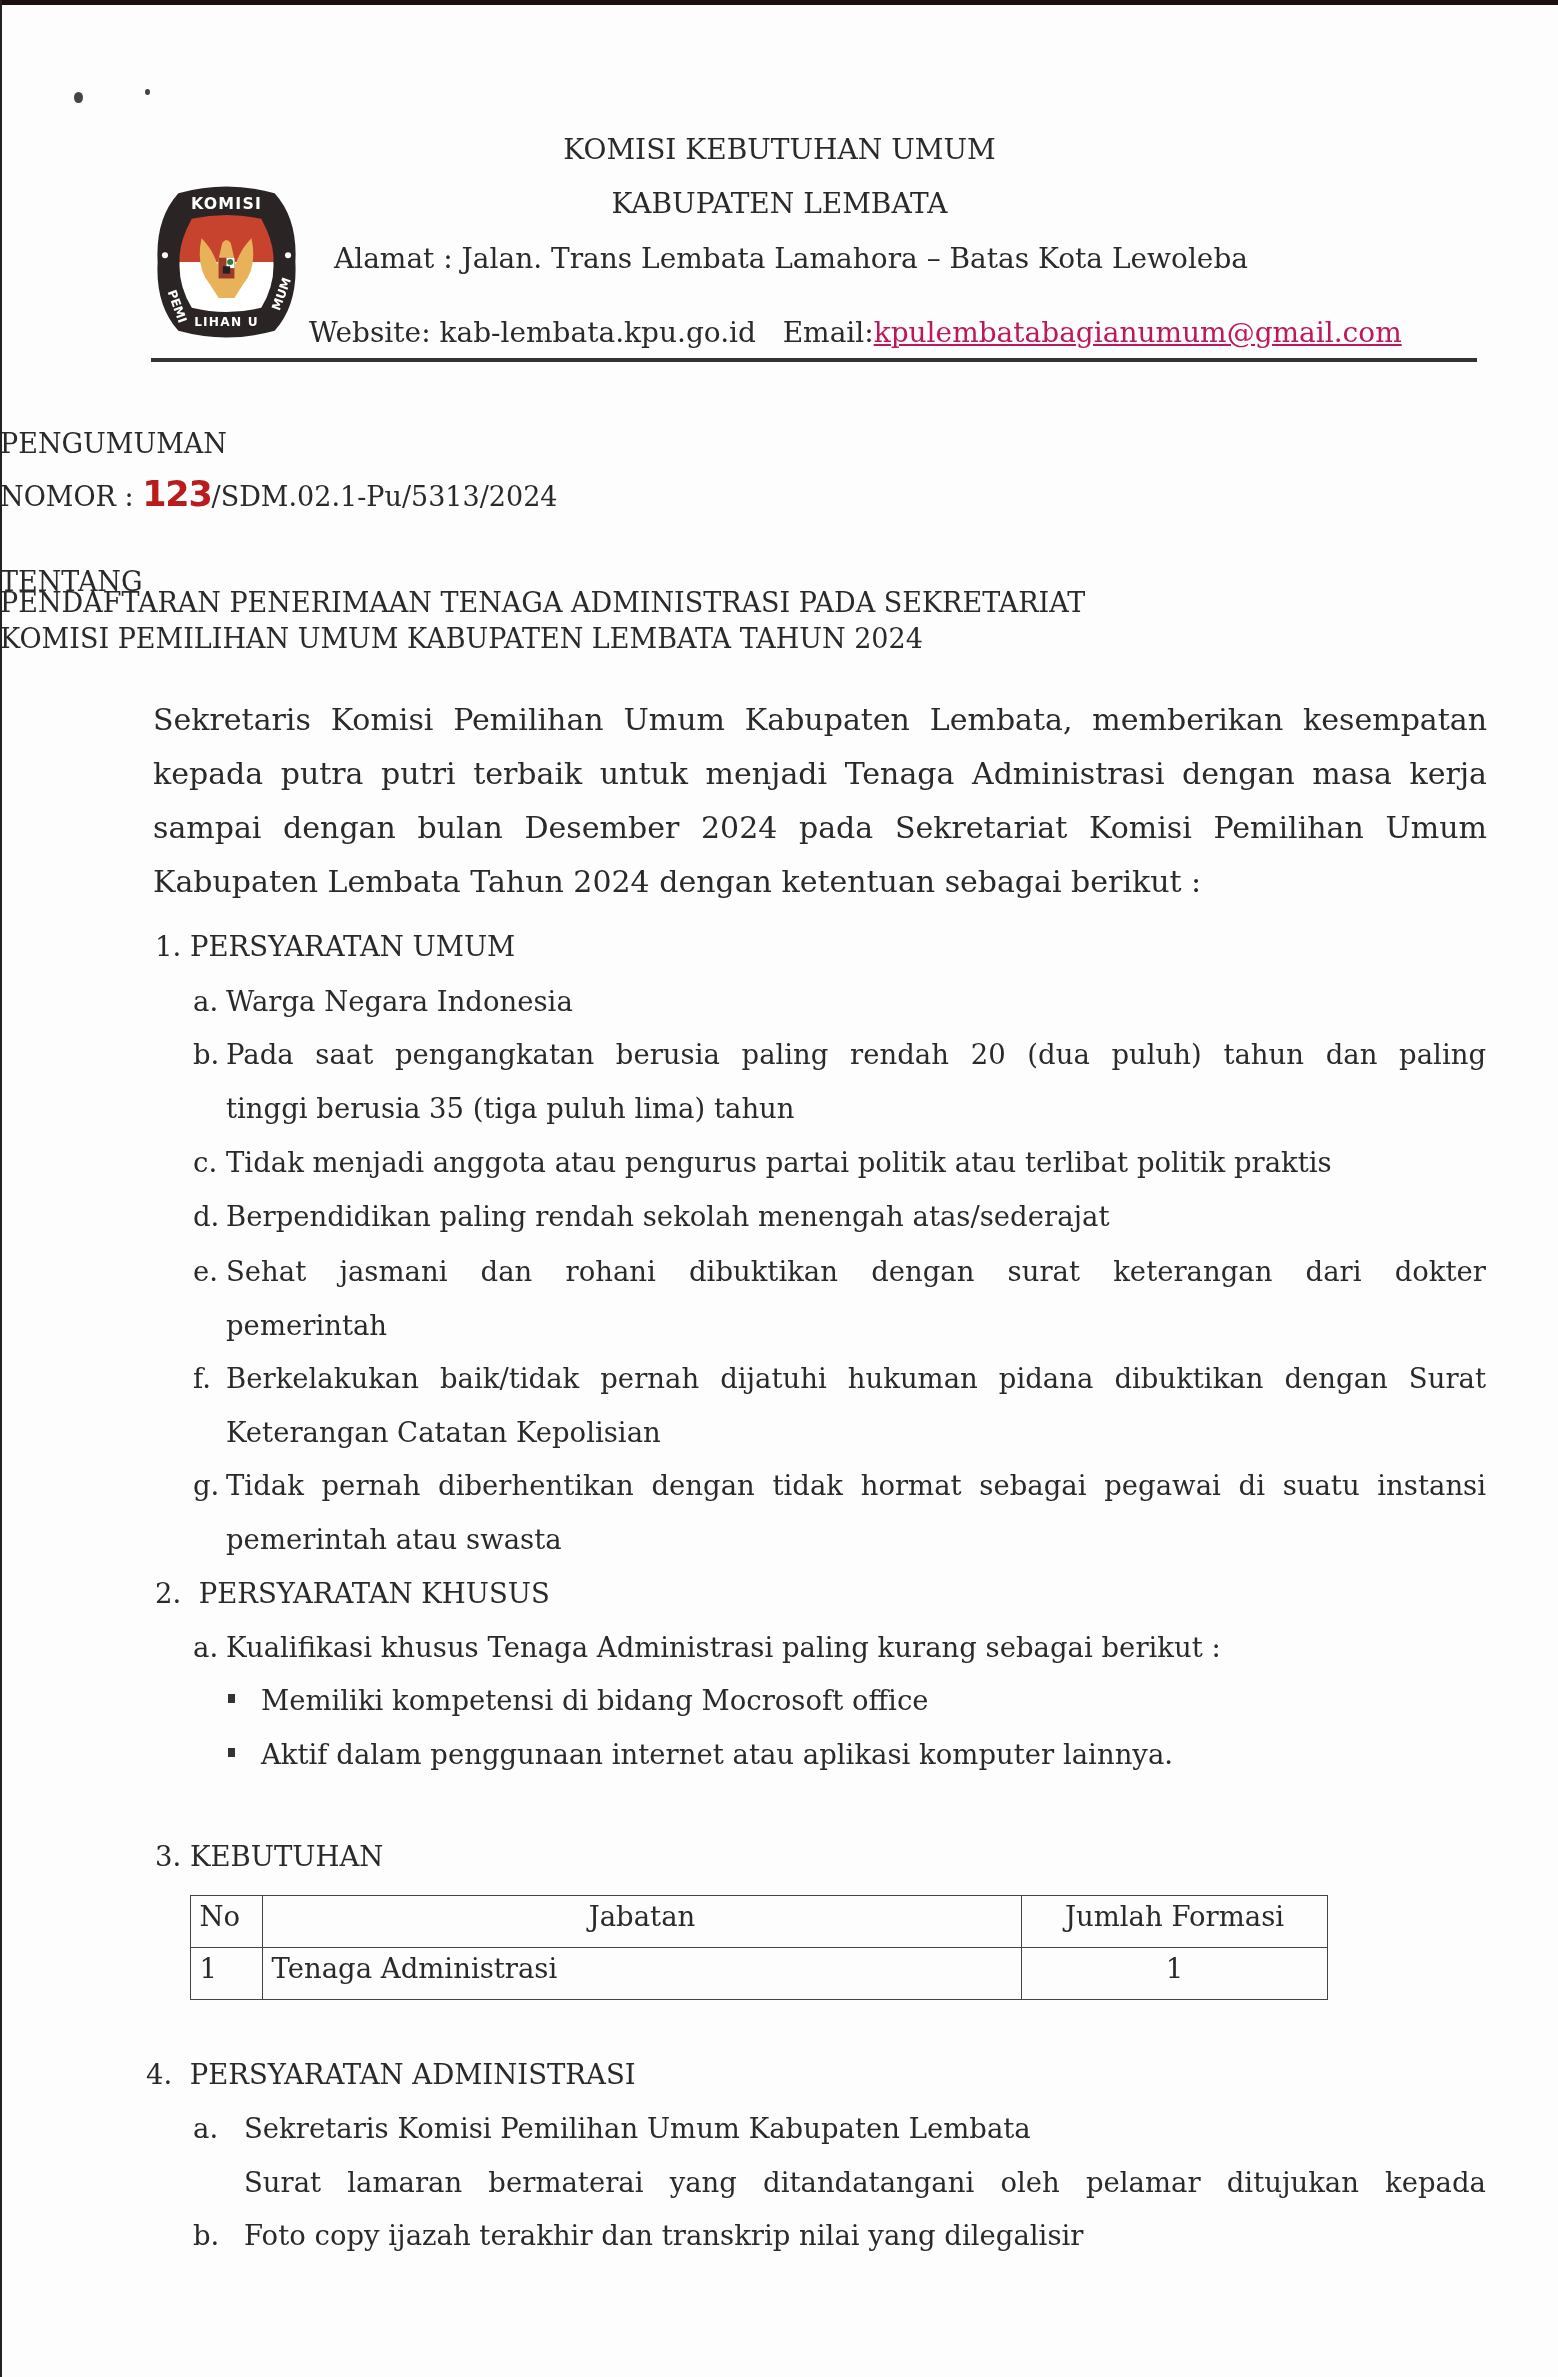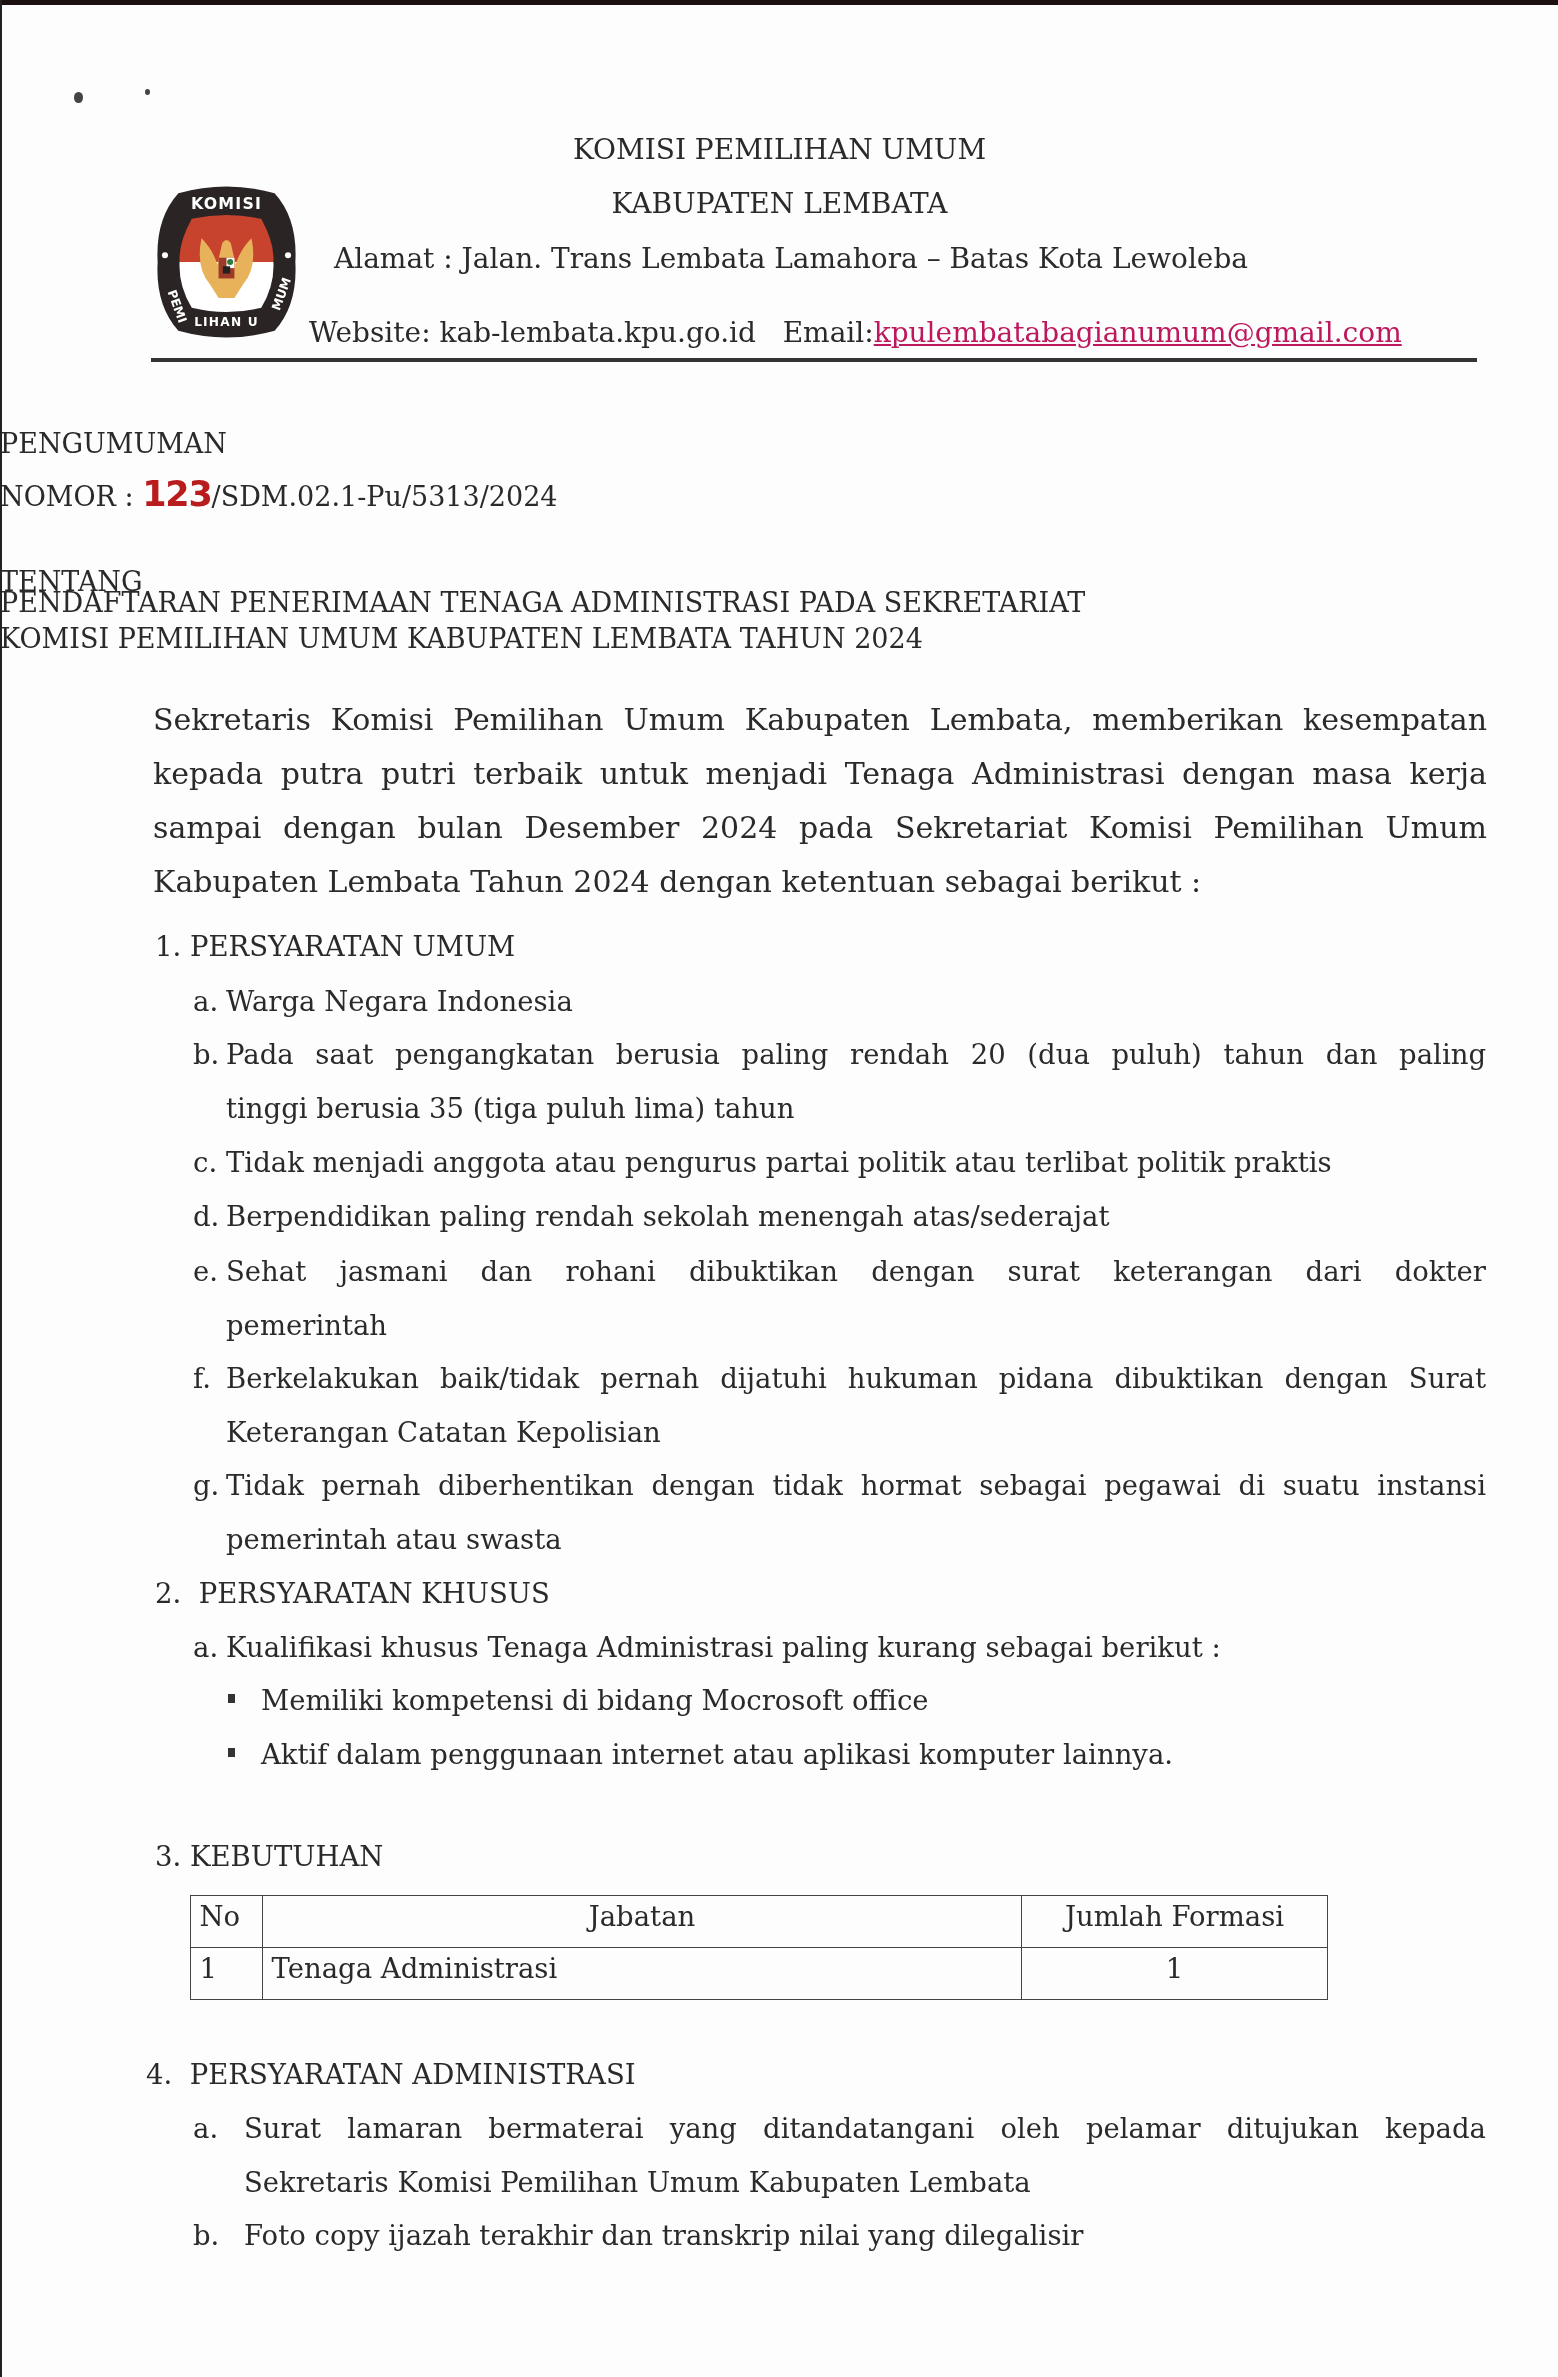--- a/index.html
+++ b/index.html
@@ -55,21 +55,21 @@
     <circle cx="125" cy="131" r="5" fill="#2f7d3a"></circle>
     <rect x="113" y="138" width="12" height="12" fill="#222"></rect>
     <text x="119" y="44" text-anchor="middle" font-family="DejaVu Sans, sans-serif" font-weight="bold" font-size="26" fill="#fff" letter-spacing="2">KOMISI</text>
     <circle cx="18" cy="120" r="5" fill="#fff"></circle>
     <circle cx="220" cy="120" r="5" fill="#fff"></circle>
     <text x="119" y="236" text-anchor="middle" font-family="DejaVu Sans, sans-serif" font-weight="bold" font-size="20" fill="#fff" letter-spacing="2">LIHAN U</text>
     <text x="22" y="180" font-family="DejaVu Sans, sans-serif" font-weight="bold" font-size="20" fill="#fff" transform="rotate(70 22 180)">PEMI</text>
     <text x="206" y="212" font-family="DejaVu Sans, sans-serif" font-weight="bold" font-size="20" fill="#fff" transform="rotate(-70 206 212)">MUM</text>
   </svg>
 
-  <div class="kop-line" style="top:131px;">KOMISI PEMILIHAN UMUM</div>
+  <div class="kop-line" style="top:131px;">KOMISI KEBUTUHAN UMUM</div>
   <div class="kop-line" style="top:185px;">KABUPATEN LEMBATA</div>
   <div class="kop-addr" style="left:334px;top:240px;">Alamat : Jalan. Trans Lembata Lamahora – Batas Kota Lewoleba</div>
   <div class="kop-addr" style="left:309px;top:314px;">
     <span>Website: kab-lembata.kpu.go.id</span>&nbsp;&nbsp;&nbsp;<span>Email:</span><span class="email-link">kpulembatabagianumum@gmail.com</span>
   </div>
   <div class="rule" style="top:358px;height:4.3px;"></div>
 
   <div class="center-line" style="top:426px;">PENGUMUMAN</div>
   <div class="center-line" style="top:477px;">
     <span>NOMOR : </span><span class="nomor-num">123</span><span>/SDM.02.1-Pu/5313/2024</span>
@@ -171,22 +171,22 @@
     </tr>
   </tbody>
     </table>
 
   <div class="sec" style="left:146px;top:2056px;">
     <span>4.</span>&nbsp; <span>PERSYARATAN ADMINISTRASI</span>
   </div>
   <div class="item" style="left:193px;top:2110px;">
     <span class="lbl">a.</span>
     <span class="txt" style="left:51px;width:1242px;">
+      <span class="l last">Sekretaris Komisi Pemilihan Umum Kabupaten Lembata</span>
       <span class="l">Surat lamaran bermaterai yang ditandatangani oleh pelamar ditujukan kepada</span>
-      <span class="l last">Sekretaris Komisi Pemilihan Umum Kabupaten Lembata</span>
     </span>
   </div>
   <div class="item" style="left:193px;top:2217px;">
     <span class="lbl">b.</span>
     <span class="txt" style="left:51px;width:1242px;">
         <span class="l last">Foto copy ijazah terakhir dan transkrip nilai yang dilegalisir</span>
       </span>
   </div>
 </div>
 

